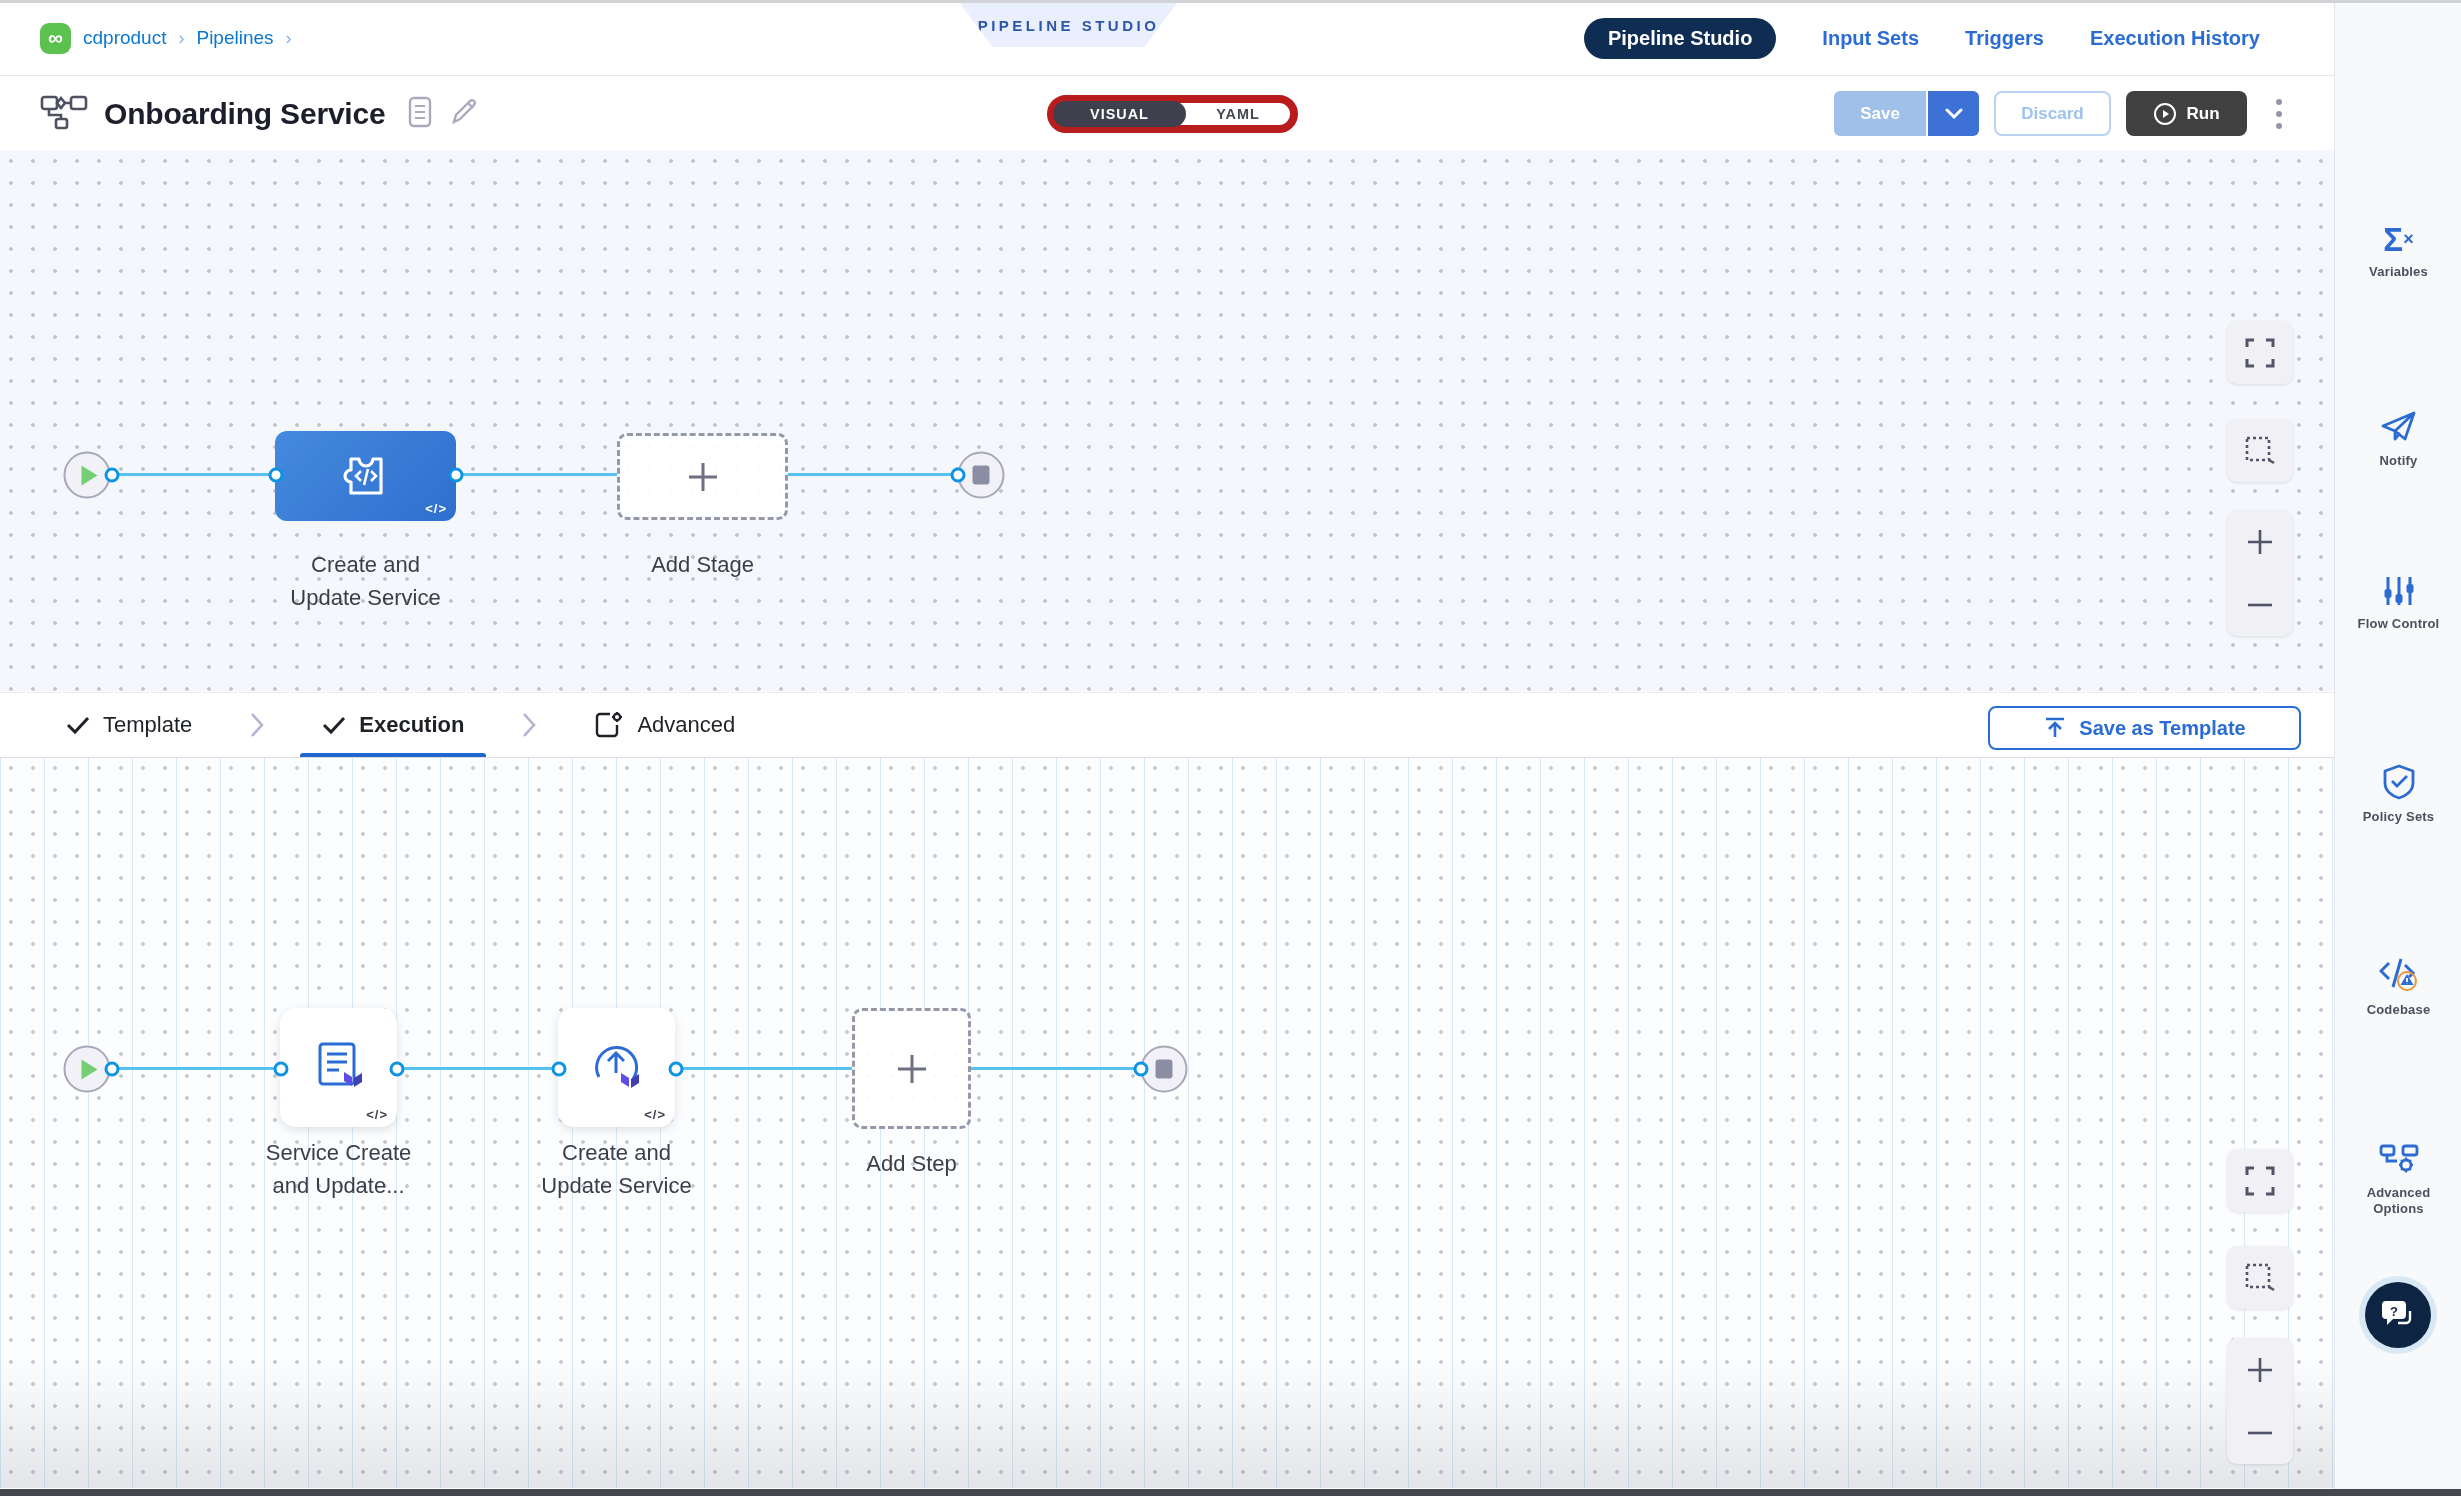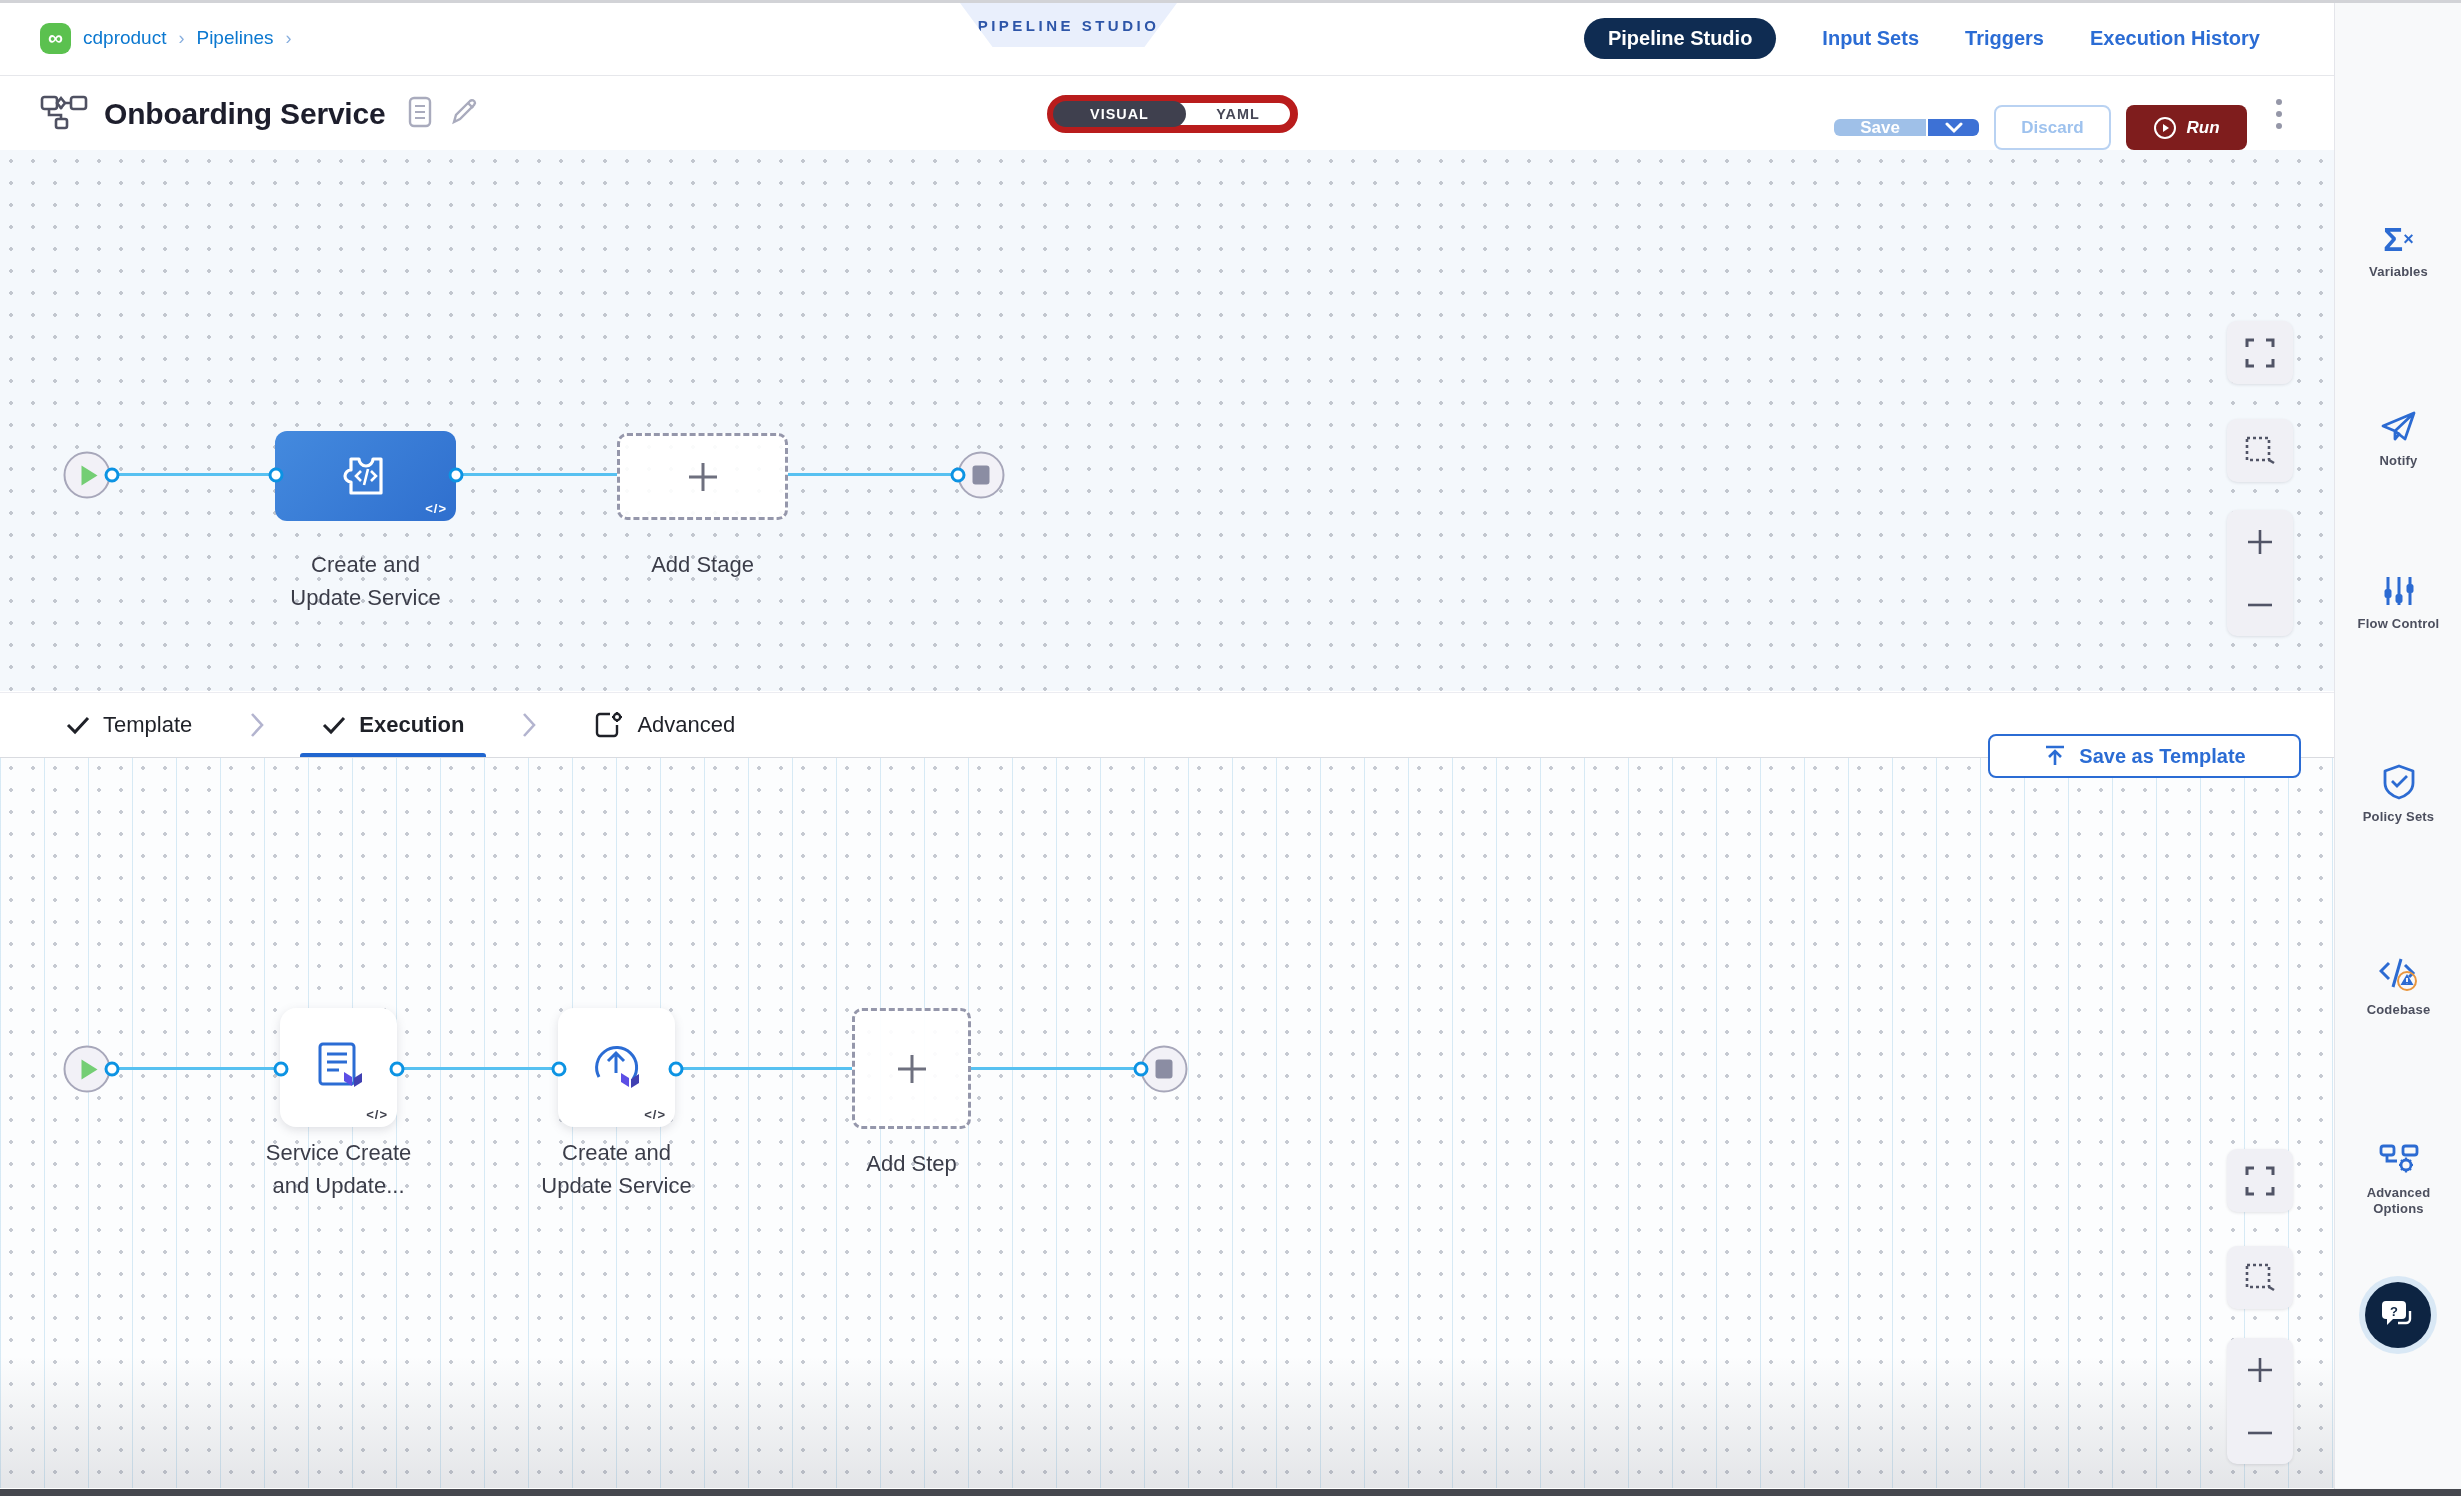--- a/index.html
+++ b/index.html
@@ -33,26 +33,26 @@
 
   .title-group { position:absolute; left:40px; top:0; height:75px; display:flex; align-items:center; gap:16px; }
   .page-title { font-size:30px; font-weight:700; color:#1d1e2c; letter-spacing:-0.2px; }
 
   .mode-toggle { position:absolute; left:1047px; top:19px; width:251px; height:38px; background:#fff;
     border:8px solid #b91c1c; border-radius:20px; display:flex; }
   .mode-opt { flex:1; display:flex; align-items:center; justify-content:center; font-size:14.4px; font-weight:800; letter-spacing:1px; color:#474857; cursor:pointer; }
   .mode-opt.selected { background:#3f404e; color:#fff; border-radius:20px; margin:-2px 0 -2px -2px; flex:0 0 133px; }
 
   .toolbar-actions { position:absolute; right:46px; top:0; height:75px; display:flex; align-items:center; gap:15px; }
-  .btn { border:none; font-family:inherit; display:flex; align-items:center; justify-content:center; cursor:pointer; font-size:17px; font-weight:700;margin-top:28px; }
+  .btn { border:none; font-family:inherit; display:flex; align-items:center; justify-content:center; cursor:pointer; font-size:17px; font-weight:700; }
   .save-group { display:flex; height:45px; }
   .btn-save { width:92px; background:#9fc0e8; color:#fff; border-radius:6px 0 0 6px; }
   .btn-save-caret { width:53px; background:#3d71d5; border-radius:0 6px 6px 0; border-left:2px solid #fff; }
   .btn-discard { width:117px; height:45px; background:#fff; border:2px solid #b9d2f2; color:#9ec2ee; border-radius:8px; }
-  .btn-run { width:121px; height:45px; background:#7f1d1d; color:#fff; border-radius:8px; gap:9px;font-style:italic; }
+  .btn-run { width:121px; height:45px; background:#404040; color:#fff; border-radius:8px; gap:9px; }
   .kebab { margin-left:8px; display:flex; flex-direction:column; gap:6px; cursor:pointer; padding:6px; }
   .kebab i { width:6px; height:6px; border-radius:50%; background:#9597a8; }
 
   
   .canvas1 { position:absolute; left:0; top:150px; width:2334px; height:541px;
     background-color:#f4f8fc;
     background-image:radial-gradient(circle,#c2c7cf 1.6px,transparent 1.9px);
     background-size:22px 22px; }
   .canvas2 { position:absolute; left:0; top:757px; width:2334px; height:731px;
     background-color:#fcfdfe;

